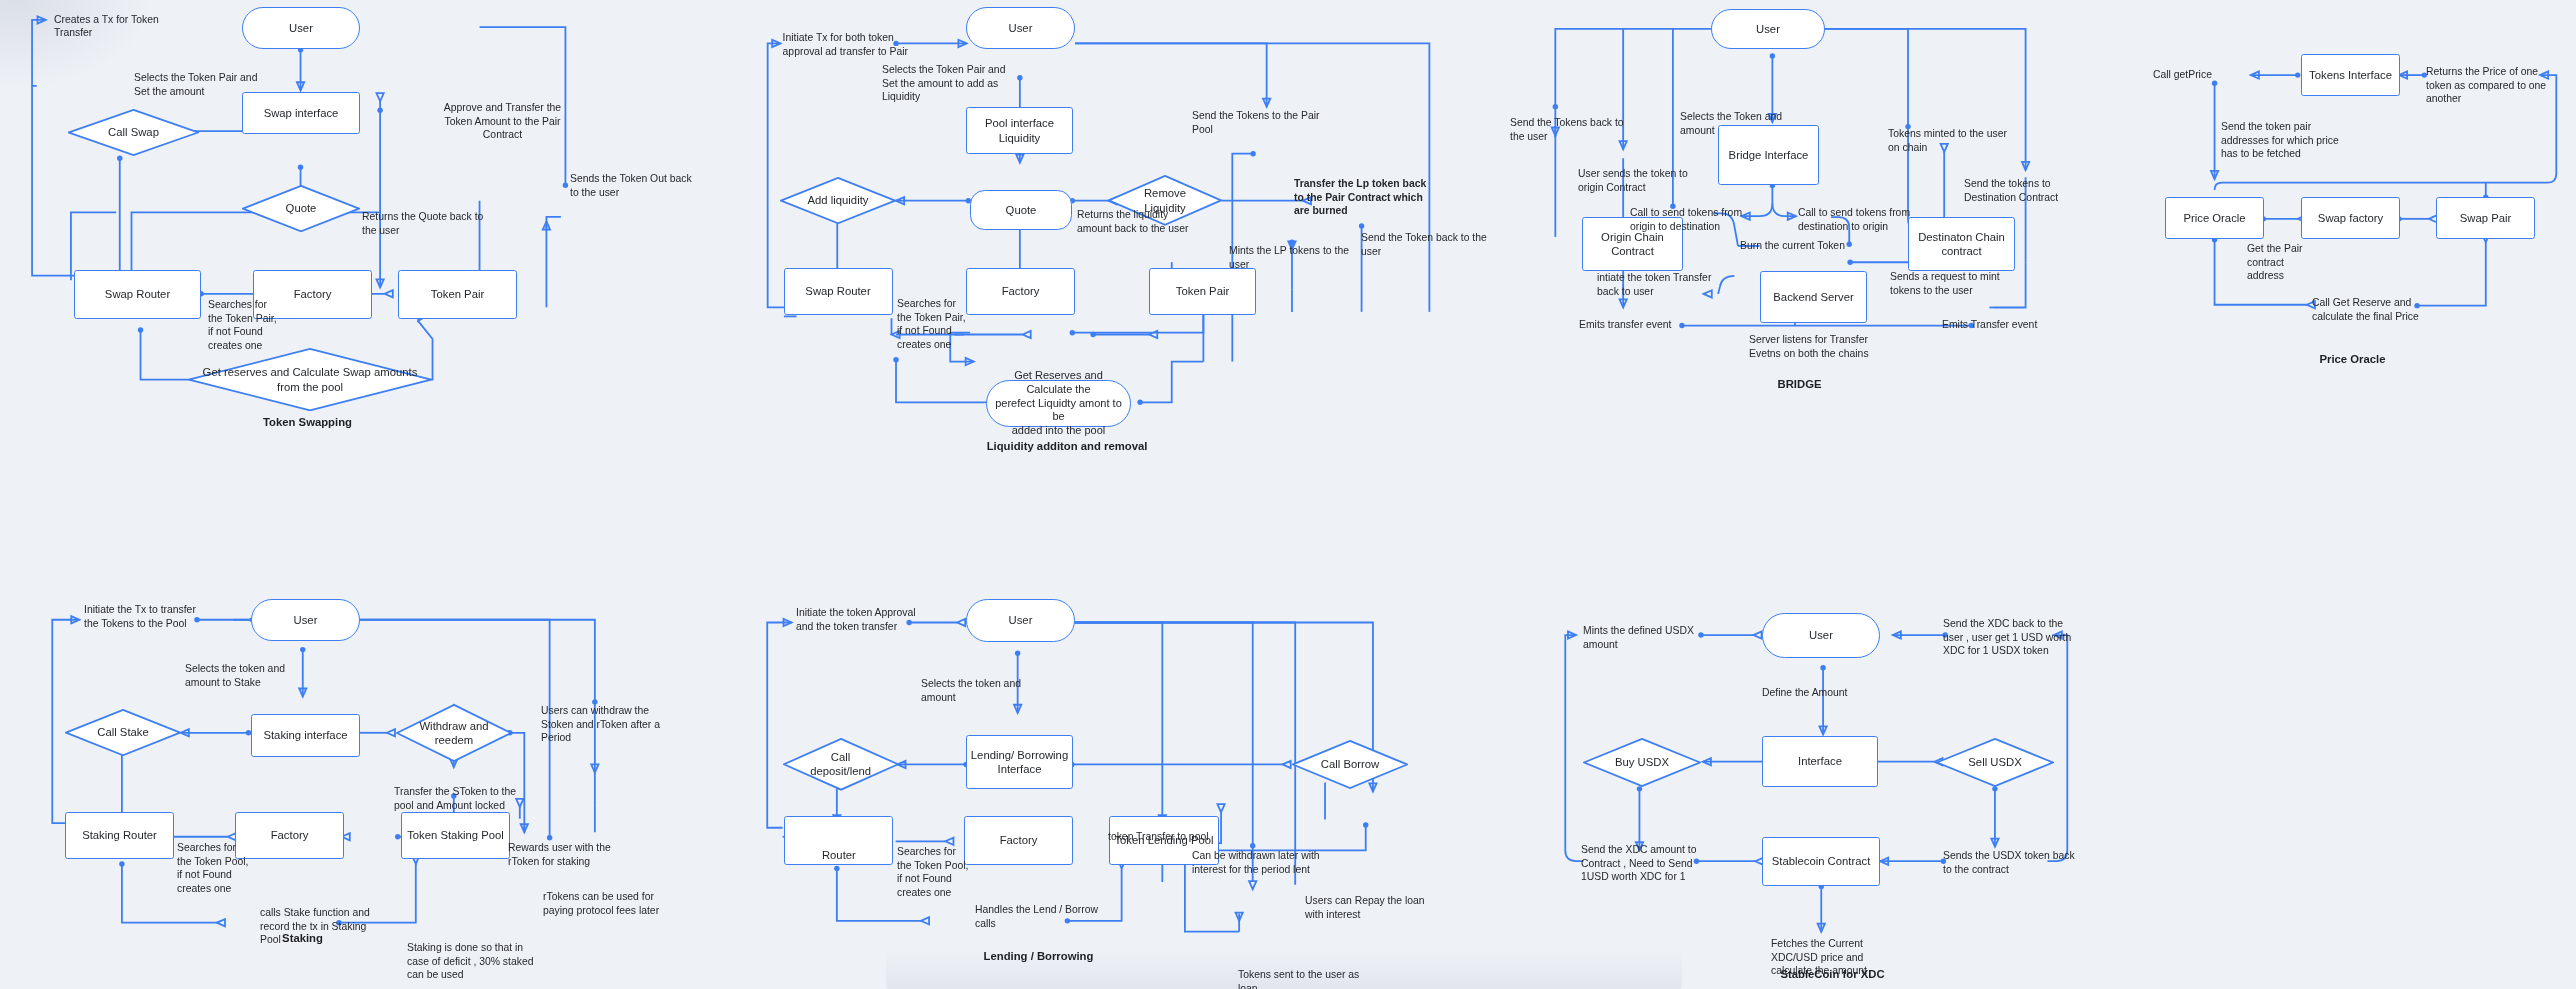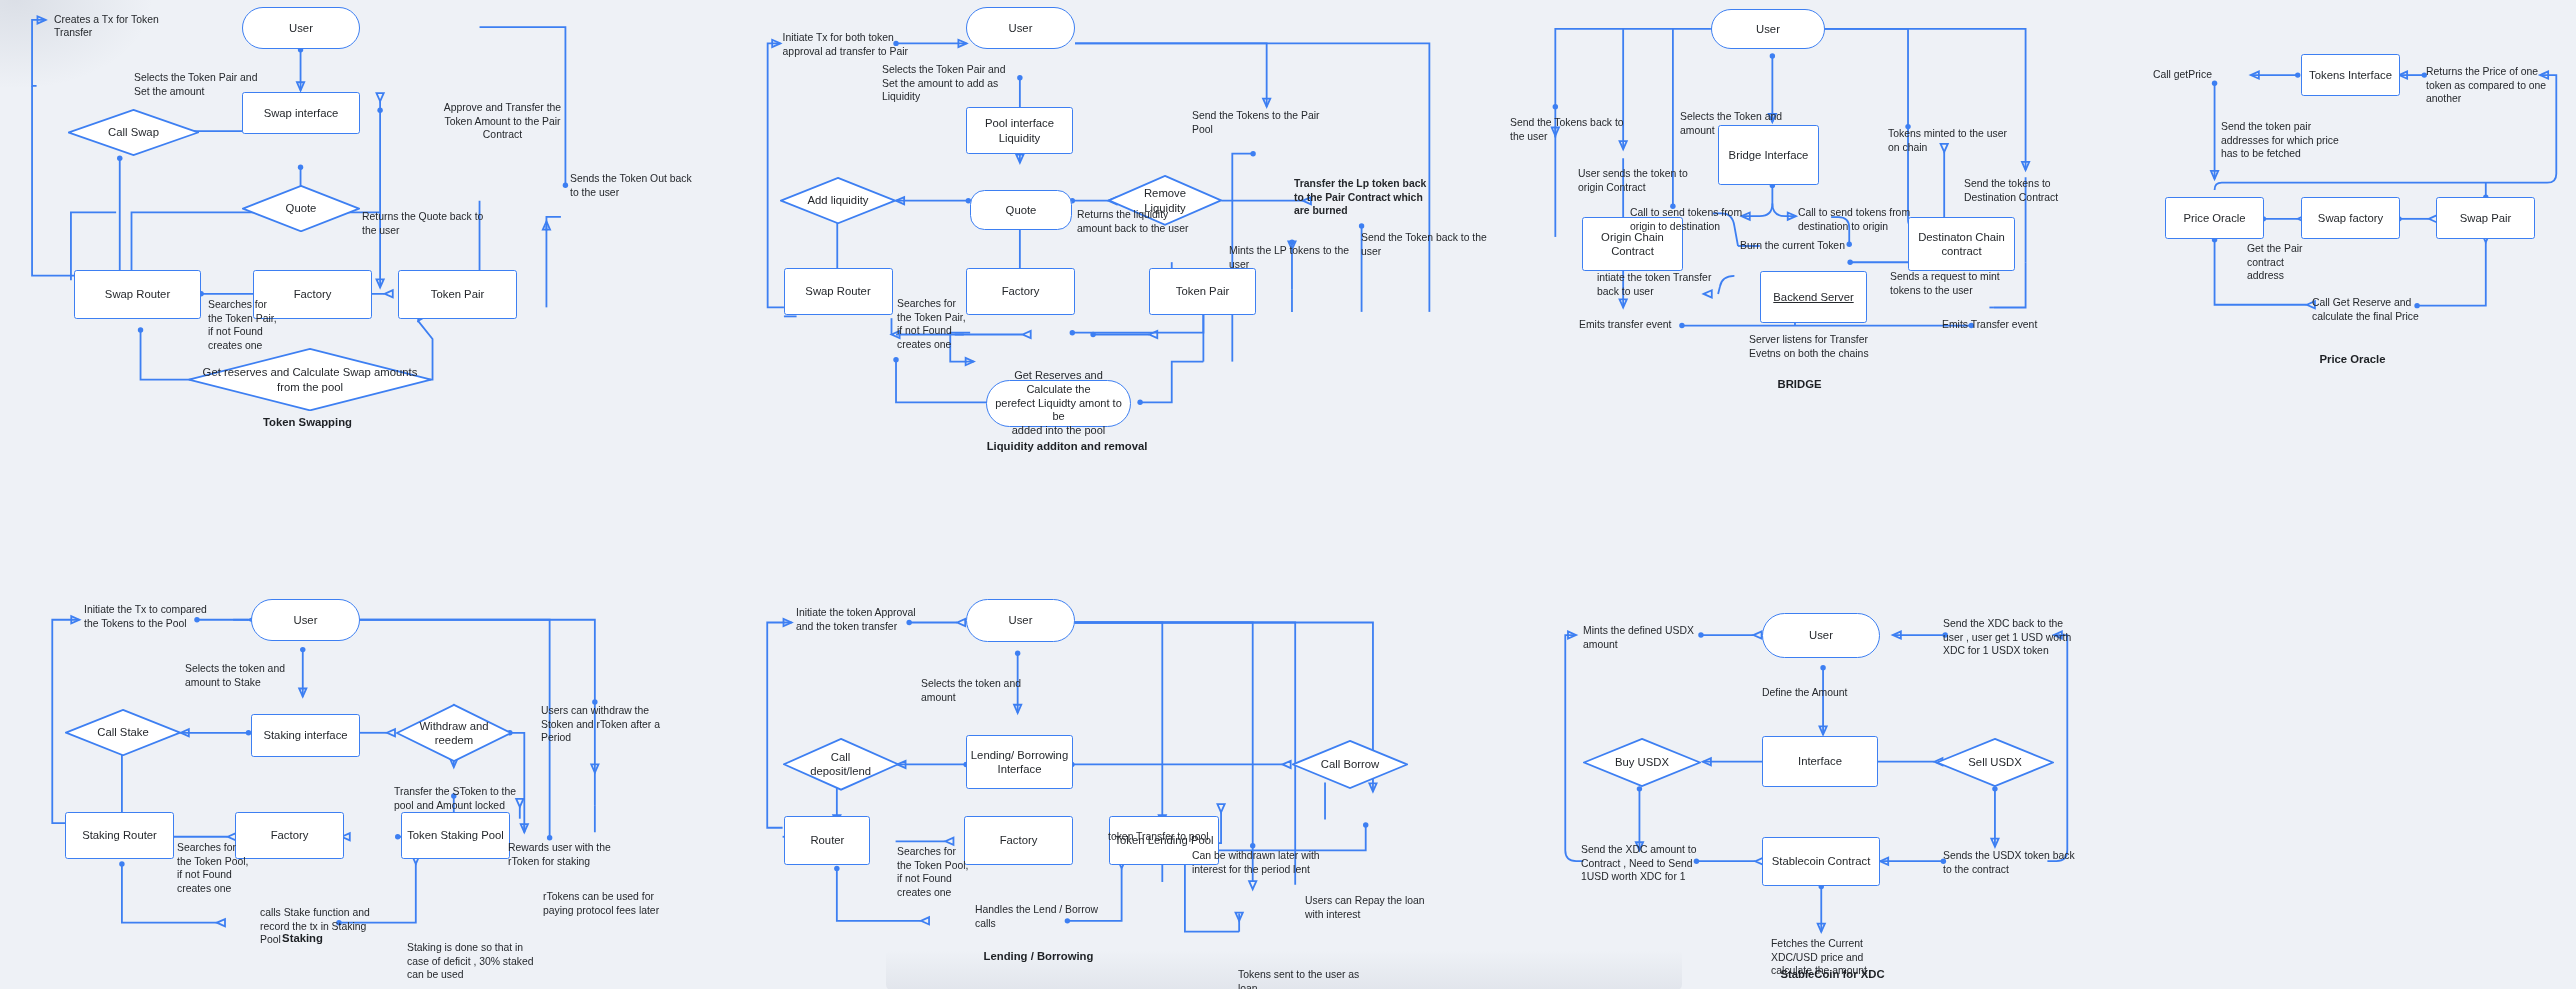--- a/index.html
+++ b/index.html
@@ -331,21 +331,21 @@
     <div class="node rect" style="left:217px;top:125px;width:101px;height:60px;">
       <span>Bridge Interface</span>
     </div>
     <div class="node rect" style="left:81px;top:217px;width:101px;height:54px;">
       <span>Origin Chain Contract</span>
     </div>
     <div class="node rect" style="left:407px;top:217px;width:107px;height:54px;white-space:pre-line;">
       <span>Destinaton Chain
 contract</span>
     </div>
-    <div class="node rect" style="left:259px;top:271px;width:107px;height:52px;text-decoration:underline;">
+    <div class="node rect" style="left:259px;top:271px;width:107px;height:52px;">
       <span>Backend Server</span>
     </div>
 
     <div class="lbl" style="left:9px;top:116px;width:163px;">Send the Tokens back to
 the user</div>
     <div class="lbl" style="left:179px;top:110px;width:154px;">Selects the Token and
 amount</div>
     <div class="lbl" style="left:387px;top:127px;width:163px;">Tokens minted to the user
 on chain</div>
     <div class="lbl" style="left:77px;top:167px;width:163px;">User sends the token to
@@ -501,21 +501,21 @@
     <div class="node rect" style="left:29px;top:242px;width:109px;height:47px;">
       <span>Staking Router</span>
     </div>
     <div class="node rect" style="left:199px;top:242px;width:109px;height:47px;">
       <span>Factory</span>
     </div>
     <div class="node rect" style="left:365px;top:242px;width:109px;height:47px;">
       <span>Token Staking Pool</span>
     </div>
 
-    <div class="lbl" style="left:48px;top:33px;width:163px;">Initiate the Tx to compared
+    <div class="lbl" style="left:48px;top:33px;width:163px;">Initiate the Tx to transfer
 the Tokens to the Pool</div>
     <div class="lbl" style="left:149px;top:92px;width:154px;">Selects the token and
 amount to Stake</div>
     <div class="lbl" style="left:505px;top:134px;width:136px;">Users can withdraw the
 Stoken and rToken after a
 Period</div>
     <div class="lbl" style="left:358px;top:215px;width:154px;">Transfer the SToken to the
 pool and Amount locked</div>
     <div class="lbl" style="left:472px;top:271px;width:136px;">Rewards user with the
 rToken for staking</div>
@@ -600,21 +600,21 @@
         </svg>
       <span class="dlabel">Call
 deposit/lend</span>
     </div>
     <div class="diamond" style="left:532px;top:170px;width:116px;height:49px;">
       <svg class="dshape" viewBox="0 0 128 54" preserveAspectRatio="none">
           <polygon points="64,1 127,27 64,53 1,27" fill="#fff" stroke="#3d7ff2" stroke-width="2"></polygon>
         </svg>
       <span class="dlabel">Call Borrow</span>
     </div>
-    <div class="node rect" style="left:24.4px;top:246px;width:86px;height:49px;">
+    <div class="node rect" style="left:24.4px;top:246px;width:109px;height:49px;align-items:flex-end;">
       <span>Router</span>
     </div>
     <div class="node rect" style="left:204px;top:246px;width:109px;height:49px;">
       <span>Factory</span>
     </div>
     <div class="node rect" style="left:349px;top:246px;width:110px;height:49px;">
       <span>Token Lending Pool</span>
     </div>
 
     <div class="lbl" style="left:36px;top:36px;width:163px;">Initiate the token Approval

